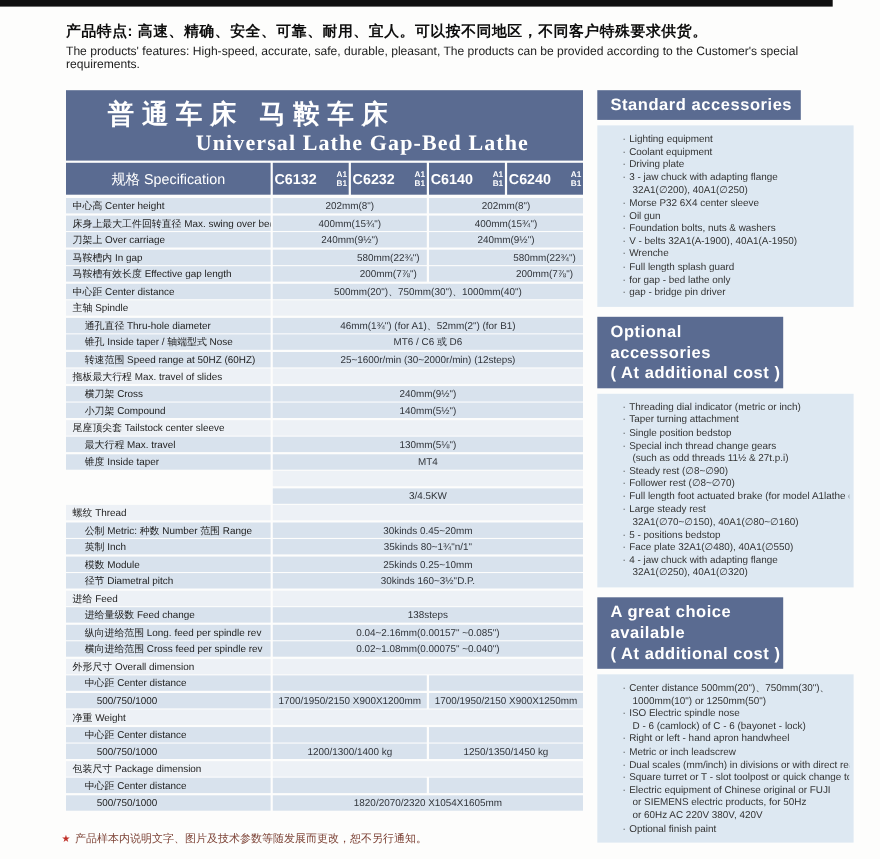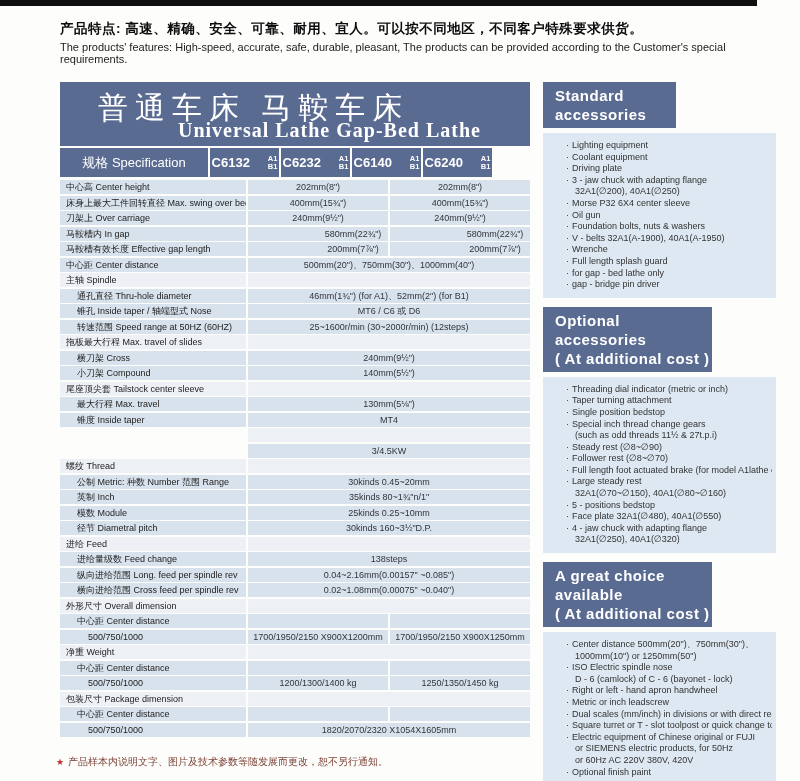--- a/index.html
+++ b/index.html
@@ -11,26 +11,26 @@
   }
   .topbar{position:absolute;top:0;left:0;width:757px;height:6px;background:#101010;}
 
   .features{position:absolute;top:20px;left:60px;width:730px;}
   .features .zh{font-size:13.5px;font-weight:bold;color:#0d0d0d;letter-spacing:.5px;}
   .features .en{font-size:11px;color:#1c1c1c;margin-top:3px;}
 
   
   .left-col{position:absolute;left:60px;top:82px;width:470px;}
   .title-bar{background:#5a6b91;height:64px;position:relative;margin-bottom:2px;}
-  .title-zh{position:absolute;left:38px;top:6px;color:#fff;font-size:30px;font-weight:normal;letter-spacing:7px;}
+  .title-zh{position:absolute;left:38px;top:6px;color:#fff;font-size:24px;font-weight:bold;letter-spacing:7px;}
   .title-en{position:absolute;left:118px;top:37px;color:#fff;font-size:20px;font-weight:bold;
             font-family:"Liberation Serif","DejaVu Serif",serif;letter-spacing:1px;}
 
   .thead{display:flex;gap:2px;margin-bottom:3px;height:29px;}
-  .spec-h{width:148px;background:#5a6b91;color:#fff;font-size:13px;
+  .spec-h{width:186px;background:#5a6b91;color:#fff;font-size:13px;
           display:flex;align-items:center;justify-content:center;}
   .model-h{width:69px;background:#5a6b91;color:#fff;font-size:13px;font-weight:bold;
            display:flex;align-items:center;justify-content:center;}
   .m-sub{display:inline-flex;flex-direction:column;font-size:7.5px;line-height:7.5px;
          margin-left:18px;font-weight:bold;}
 
   .row{display:flex;gap:2px;margin-bottom:1.5px;height:14px;}
   .c-label{width:186px;background:#d8e2ed;font-size:9px;color:#222;line-height:14px;
            white-space:nowrap;overflow:hidden;box-sizing:border-box;}
   .c-vals{width:282px;display:flex;gap:2px;}
@@ -43,21 +43,21 @@
 
   .footnote{position:absolute;left:56px;top:755px;font-size:10px;color:#7d4336;white-space:nowrap;}
   .footnote .star{color:#c03028;margin-right:4px;font-size:9px;}
 
   
   .right-col{position:absolute;left:543px;top:82px;width:252px;}
   .acc-box{margin-bottom:9px;}
   .acc-head{background:#5a6b91;color:#fff;font-weight:bold;font-size:15px;
             padding:4px 0 4px 12px;box-sizing:border-box;}
   .acc-head .head-line{line-height:19px;letter-spacing:.5px;}
-  .head-narrow{width:133px;}
+  .head-narrow{width:185px;}
   .head-wide{width:169px;}
   .acc-list{background:#dde8f2;width:233px;box-sizing:border-box;
             padding:7px 4px 7px 23px;margin-top:5px;}
   .acc-item{font-size:9px;color:#333;line-height:11.6px;white-space:nowrap;overflow:hidden;}
   .acc-item .b{margin-right:3px;}
   .acc-item.cont{padding-left:9px;}
 </style>
 </head>
 <body>
 

